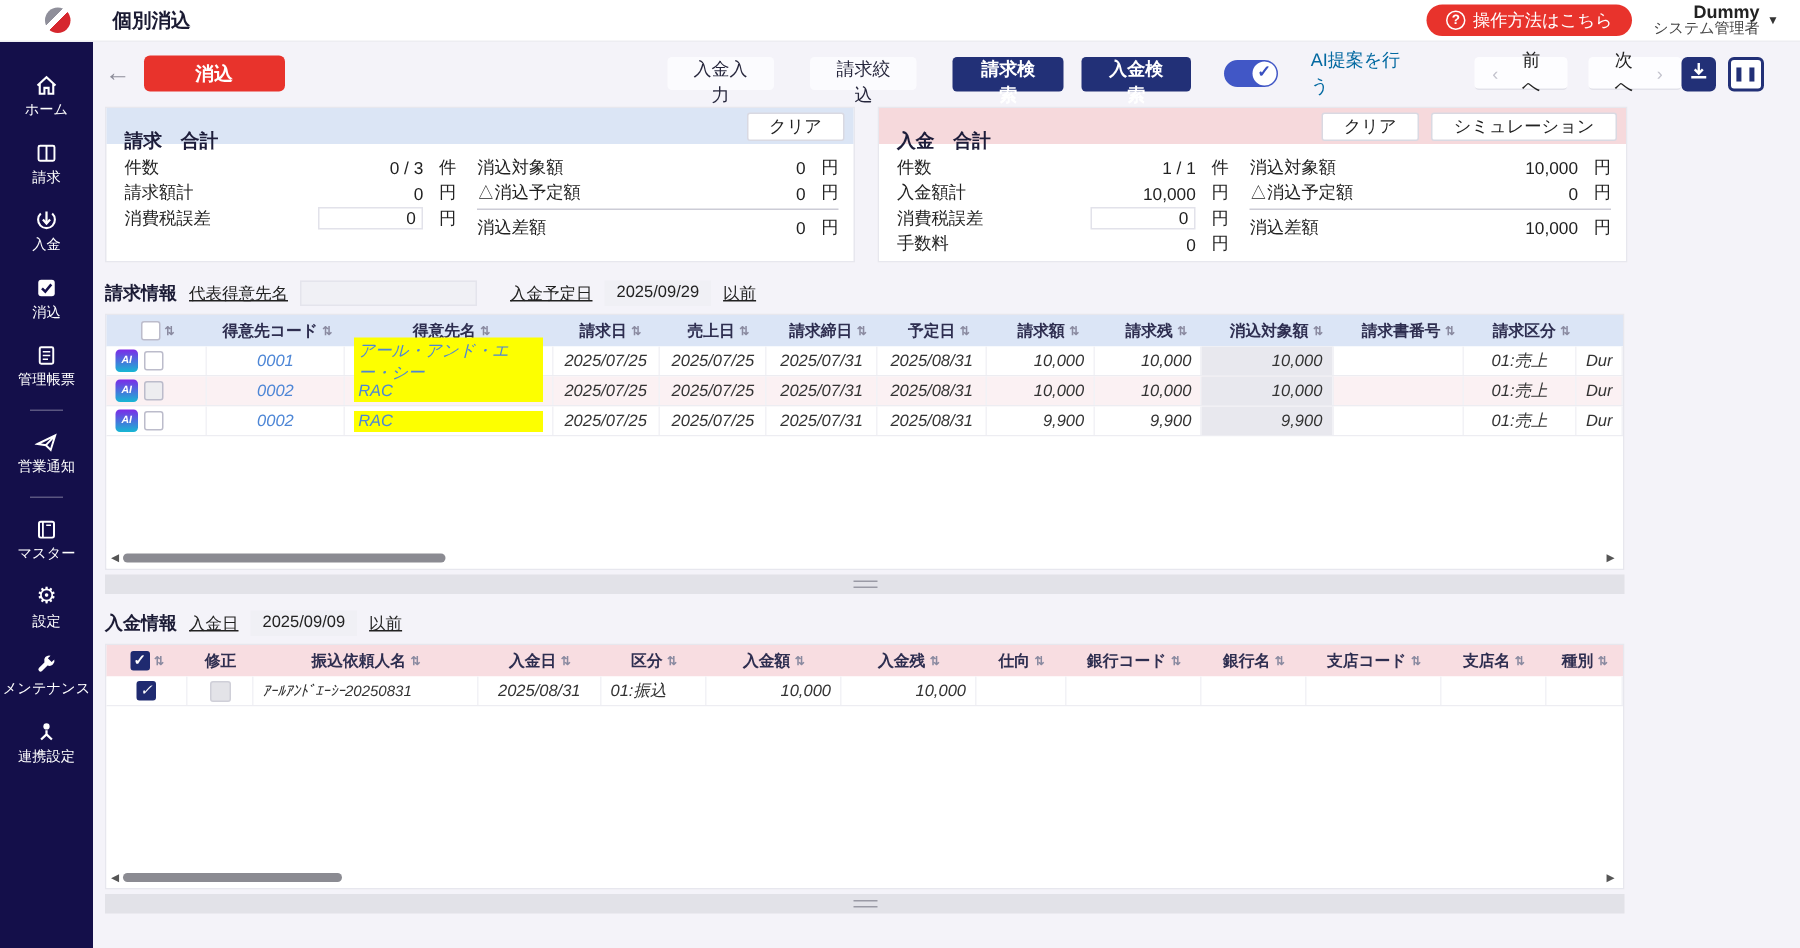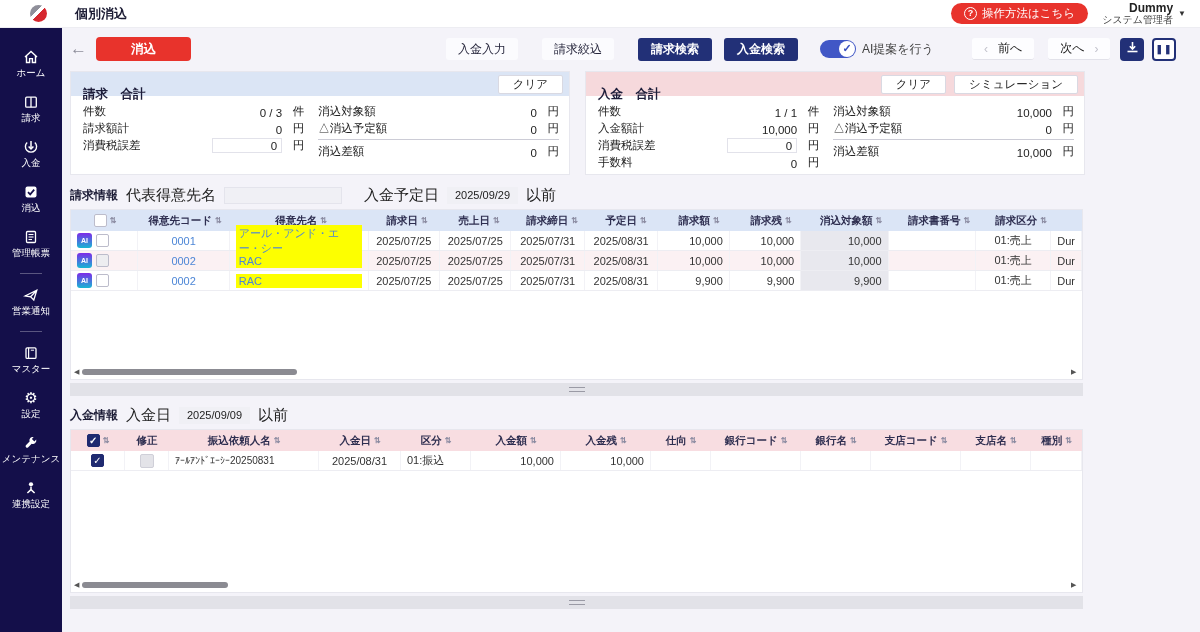--- a/index.html
+++ b/index.html
@@ -30,21 +30,21 @@
   .main { position:absolute; left:62px; top:28px; width:1138px; height:604px; background:#f4f3f9; padding:8px 0 0 8px; }
 
   
   .toolbar { display:flex; align-items:center; height:26px; margin-bottom:9px; width:1122px; }
   .back-arrow { font-size:17px; color:#8d8d9a; width:26px; cursor:pointer; }
   .btn-red { background:#e8332c; color:#fff; border:none; border-radius:4px; width:95px; height:24px; font-size:12.5px; font-weight:bold; cursor:pointer; }
   .btn-flat { background:#fbfbfe; border:none; border-radius:3px; color:#26263c; font-size:12px; height:22px; padding:0 12px; cursor:pointer; }
   .btn-navy { background:#223077; color:#fff; border:none; border-radius:3px; font-size:12px; font-weight:bold; height:23px; padding:0 13px; cursor:pointer; }
   .toggle { width:36px; height:18px; border-radius:9px; background:#4157c6; position:relative; cursor:pointer; }
   .toggle .knob { position:absolute; right:1px; top:1px; width:16px; height:16px; border-radius:50%; background:#fff; color:#3950c0; font-size:11px; font-weight:bold; text-align:center; line-height:15px; }
-  .toggle-label { font-size:12px; color:#404040; margin-left:6px; }
+  .toggle-label { font-size:12px; color:#0369a1; margin-left:22px; }
   .pager-btn { background:#fdfdff; border:none; border-bottom:1px solid #e2e2ea; border-radius:3px; height:22px; font-size:12px; color:#222; display:flex; align-items:center; gap:10px; padding:0 12px; cursor:pointer; }
   .pager-chev { color:#c2c2cc; font-size:12px; }
   .btn-dl { width:24px; height:23px; background:#223077; border:none; border-radius:4px; display:flex; align-items:center; justify-content:center; cursor:pointer; }
   .btn-pause { width:24px; height:23px; background:#fff; border:2px solid #223077; border-radius:4px; color:#223077; font-size:9px; font-weight:bold; letter-spacing:1px; line-height:19px; text-align:center; cursor:pointer; }
 
   
   .summaries { display:flex; gap:15px; width:1015px; margin-bottom:9px; }
   .panel { width:500px; background:#fff; border:1px solid #e7e7ee; }
   .panel-head { height:24px; display:flex; align-items:center; padding:0 6px 0 12px; }
   .panel-head.blue { background:#dbe5f5; }
@@ -59,32 +59,32 @@
   .prow { display:flex; align-items:flex-end; height:17px; font-size:11.5px; color:#222; }
   .prow .pl { flex:0 0 auto; }
   .prow .pv { margin-left:auto; text-align:right; min-width:70px; }
   .prow .pv.boxed { background:#fff; border:1px solid #e2e2ea; padding:0 4px; height:15px; line-height:14px; }
   .prow .pu { width:22px; text-align:right; }
   .pdivider { border-top:1px solid #ccccd6; margin:3px 0 2px; }
 
   
   .filter-bar { display:flex; align-items:center; height:22px; margin:4px 0 3px; gap:8px; width:1013px; }
   .sec-title { font-size:12px; font-weight:bold; color:#1c1c36; }
-  .f-label { font-size:15px; color:#222; }
+  .f-label { font-size:11px; color:#222;text-decoration:underline; }
   .f-input { width:118px; height:17px; background:#f0f0f5; border:1px solid #e4e4ec; }
   .f-value { background:#f0f0f5; height:17px; line-height:17px; font-size:11px; color:#222; padding:0 8px; }
 
   
   .tablewrap { width:1013px; background:#fff; border:1px solid #e7e7ee; }
   .thead { display:flex; height:21px; align-items:center; }
   .thead.blue { background:#dbe5f6; }
   .thead.pink { background:#f8dde1; }
   .th { font-size:10.5px; font-weight:bold; color:#2e2e50; display:flex; align-items:center; justify-content:center; gap:3px; height:100%; }
   .sort { font-size:8px; color:#8a8aa0; }
-  .trow { display:flex; height:20px; align-items:center; border-bottom:1px solid #ededf2; font-size:11px; color:#333; background:#fff; }
+  .trow { display:flex; height:20px; align-items:center; border-bottom:1px solid #ededf2; font-size:11px; color:#333; background:#fff;font-style:italic; }
   .trow.alt { background:#fbf1f3; }
   .td { height:100%; display:flex; align-items:center; padding:0 6px; border-right:1px solid #f2f2f6; }
   .td.num { justify-content:flex-end; }
   .td.ctr { justify-content:center; }
   .td.gray { background:#e8e8ee; }
   .link { color:#4d86d6; cursor:pointer; }
   .hl { background:#fdff00; display:block; width:100%; padding:1px 3px; }
   .cb { width:13px; height:13px; border:1px solid #bcbccb; border-radius:2px; background:#fff; cursor:pointer; font-size:10px; line-height:11px; text-align:center; color:transparent; }
   .cb.checked { background:#1f2a70; border-color:#1f2a70; color:#fff; }
   .cb.dim { background:#ededf0; }

